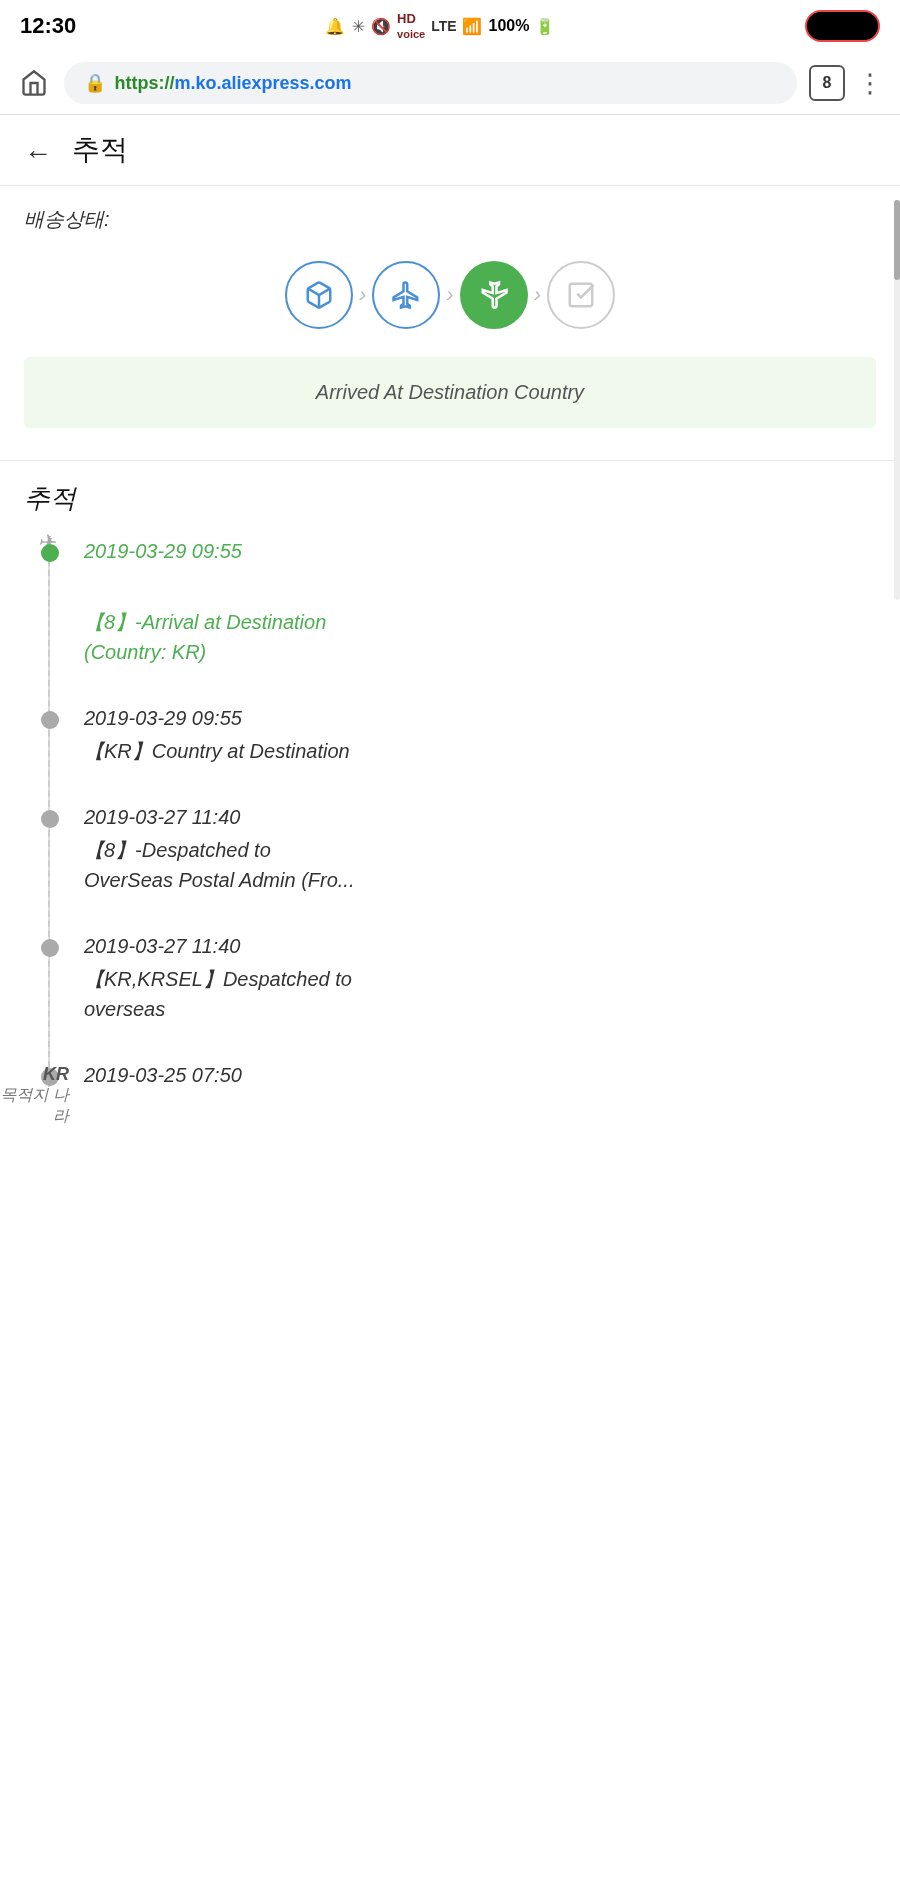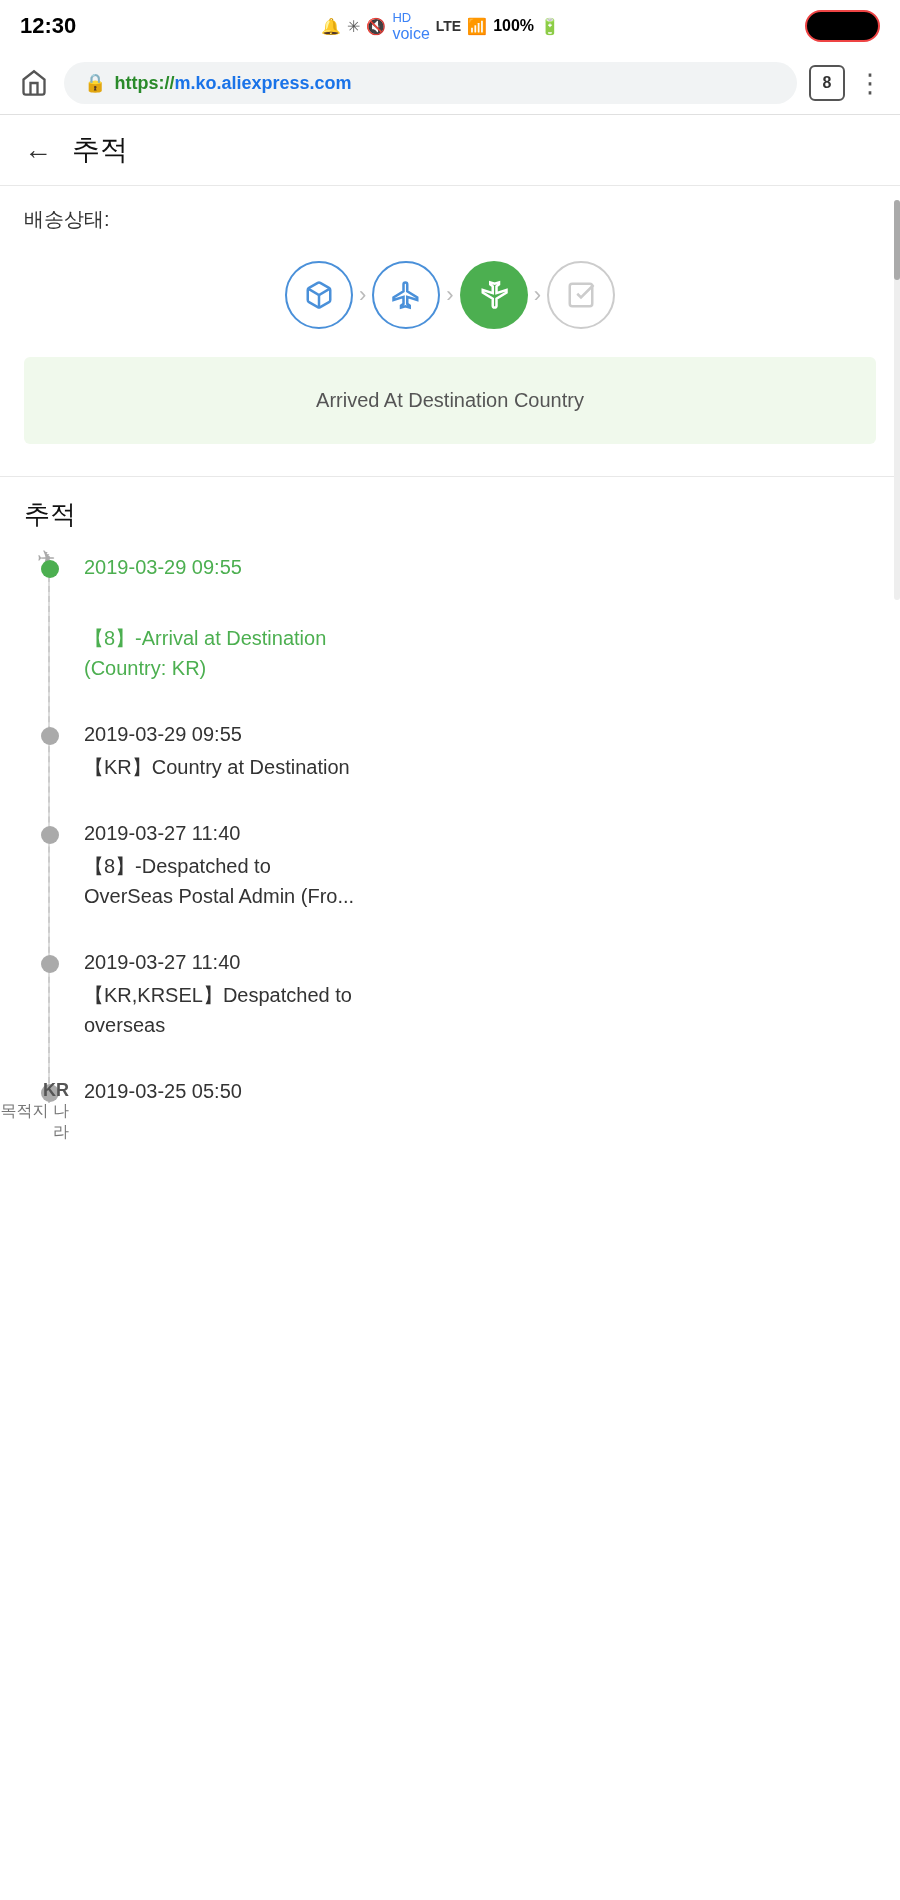--- a/index.html
+++ b/index.html
@@ -123,20 +123,21 @@
     }
     .page-title {
       font-size: 28px;
       font-weight: normal;
       color: #111;
     }
 
     
     .content {
       padding: 20px 24px;
+      font-style: italic;
     }
 
     .shipping-label {
       font-size: 20px;
       color: #333;
       margin-bottom: 28px;
     }
 
     
     .progress-steps {
@@ -175,21 +176,21 @@
       font-size: 22px;
       color: #bbb;
       margin: 0 6px;
     }
 
     
     .status-banner {
       background: #f0f9ec;
       border-radius: 6px;
       text-align: center;
-      padding: 32px;
+      padding: 24px;
       margin-bottom: 32px;
     }
     .status-banner-text {
       font-size: 20px;
       color: #555;
     }
 
     
     .divider {
       height: 1px;
@@ -286,21 +287,21 @@
   </style>
 </head>
 <body>
 
 <div class="status-bar">
   <div class="status-bar-left">12:30</div>
   <div class="status-bar-center">
     <span>🔔</span>
     <span>✳</span>
     <span>🔇</span>
-    <span style="font-size:13px;font-weight:normal;color:#3b82f6;">HD<br><span style="font-size:16px;">voice</span></span>
+    <span style="font-size:13px;font-weight:bold;color:#7f1d1d;">HD<br><span style="font-size:11px;">voice</span></span>
     <span style="font-size:14px;font-weight:bold;color:#333;">LTE</span>
     <span>📶</span>
     <span class="signal-text">100%</span>
     <span>🔋</span>
   </div>
   <div class="status-bar-right">
     <div class="battery-pill">&nbsp;&nbsp;&nbsp;&nbsp;&nbsp;&nbsp;&nbsp;&nbsp;</div>
   </div>
 </div>
 
@@ -406,20 +407,20 @@
       </div>
     </div>
 
     <div class="timeline-item" style="position:relative;">
       <div class="timeline-dot gray"></div>
 
       <div style="position:absolute; left:-110px; top:0; text-align:right; width:95px;">
         <div style="font-size:18px;color:#555;font-weight:bold;">KR</div>
         <div style="font-size:16px;color:#777;line-height:1.3;">목적지 나<br>라</div>
       </div>
-      <div class="timeline-date gray">2019-03-25 05:50</div>
+      <div class="timeline-date gray">2019-03-25 07:50</div>
     </div>
   </div>
 </div>
 
 <div class="scrollbar-track">
   <div class="scrollbar-thumb"></div>
 </div>
 
 </body></html>

